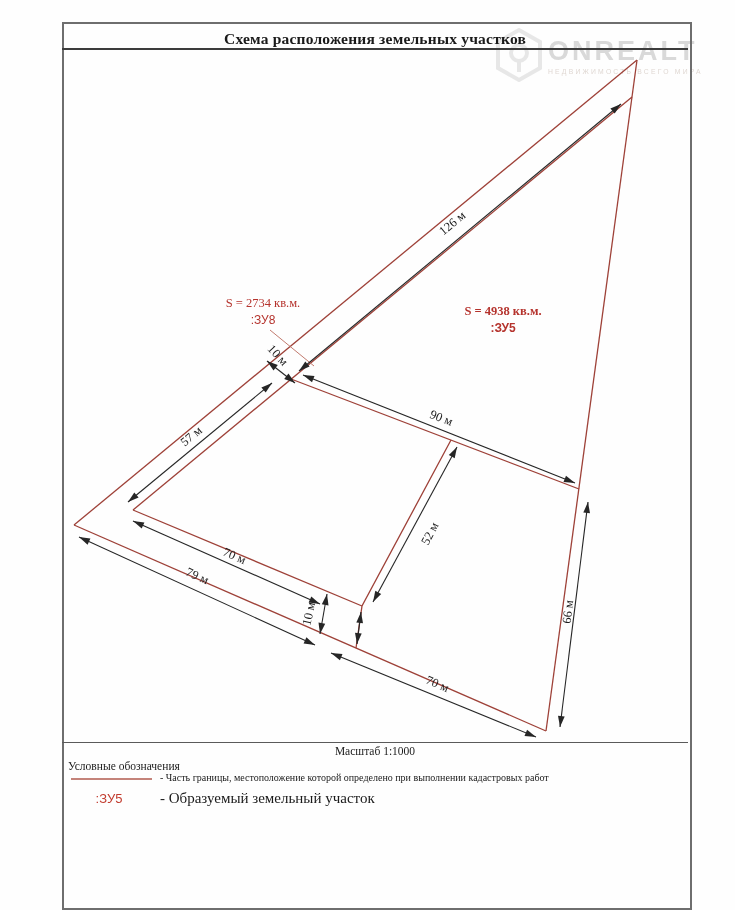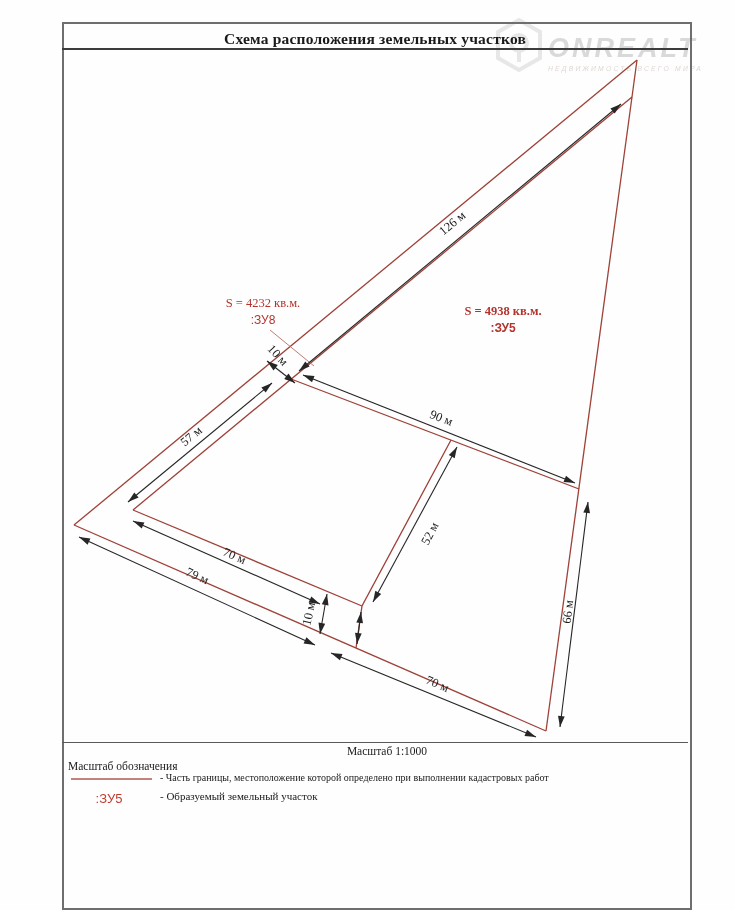--- a/index.html
+++ b/index.html
@@ -1,19 +1,19 @@
 <!DOCTYPE html>
 <html><head>
 <meta charset="utf-8">
 <style>
   html,body{margin:0;padding:0;background:#ffffff;}
   .page{position:relative;width:735px;height:910px;background:#fefefe;overflow:hidden;
         font-family:"Liberation Serif",serif;color:#1a1a1a;}
   
-  .watermark{position:absolute;left:496px;top:18px;display:flex;align-items:flex-end;z-index:1;font-style:italic;}
+  .watermark{position:absolute;left:496px;top:28px;display:flex;align-items:center;z-index:1;}
   .wm-logo{opacity:.55;margin-right:6px;}
   .wm-textcol{display:flex;flex-direction:column;}
   .wm-brand{font-family:"Liberation Sans",sans-serif;font-weight:bold;font-size:27px;
             letter-spacing:3px;color:#d3d3d3;opacity:.85;line-height:30px;}
   .wm-tagline{font-family:"Liberation Sans",sans-serif;font-size:6.8px;letter-spacing:2.2px;
               color:#dcd3cd;opacity:.9;margin-top:2px;white-space:nowrap;}
   
   .frame{position:absolute;left:62px;top:22px;width:626px;height:884px;
          border:2px solid #6e6e6e;z-index:2;}
   .title-bar{position:absolute;left:62px;top:22px;width:626px;height:26px;z-index:3;
@@ -25,28 +25,28 @@
   .parcel{position:absolute;width:104px;text-align:center;color:#b5332d;z-index:5;line-height:16px;}
   .parcel .area{font-size:12.5px;}
   .parcel .pname{font-family:"Liberation Sans",sans-serif;font-size:12px;margin-top:1px;}
   .p-zu8{left:211px;top:295px;}
   .p-zu5{left:451px;top:303px;font-weight:bold;}
   .p-zu6{left:247px;top:465px;}
   .p-zu7{left:421px;top:563px;}
   
   .legend-sep{position:absolute;left:62px;top:742px;width:626px;border-top:1.6px solid #5a5a5a;z-index:3;}
   .scale-note{position:absolute;left:62px;top:745px;width:626px;text-align:center;
-              font-size:11.5px;z-index:3;margin-left:12px;}
+              font-size:11.5px;z-index:3;}
   .legend-heading{position:absolute;left:68px;top:760px;font-size:11.5px;z-index:3;}
   .legend-line-symbol{position:absolute;left:71px;top:778px;width:81px;height:0;
               border-top:2px solid #c4837a;z-index:3;}
   .legend-item-1-text{position:absolute;left:160px;top:772px;font-size:10px;z-index:3;}
   .legend-zu5-symbol{position:absolute;left:92px;top:791px;width:34px;text-align:center;
               font-family:"Liberation Sans",sans-serif;font-size:13px;color:#c23b2e;z-index:3;}
-  .legend-item-2-text{position:absolute;left:160px;top:790px;font-size:11px;z-index:3;}
+  .legend-item-2-text{position:absolute;left:160px;top:790px;font-size:15px;z-index:3;}
 </style>
 </head>
 <body>
 
 <div class="page">
 
   <div class="watermark">
     <svg class="wm-logo" width="46" height="54" viewBox="0 0 46 54">
       <polygon points="23,2 44,14 44,40 23,52 2,40 2,14" fill="none" stroke="#d6d6d6" stroke-width="4"></polygon>
       <circle cx="23" cy="25" r="8" fill="none" stroke="#d6d6d6" stroke-width="4"></circle>
@@ -111,29 +111,29 @@
       <line x1="327" y1="594" x2="320" y2="634" stroke="#262626" stroke-width="1.1"></line>
       <polygon points="327.0,594.0 321.8,604.2 328.5,605.4" fill="#262626"></polygon>
       <polygon points="320.0,634.0 325.2,623.8 318.5,622.6" fill="#262626"></polygon>
       <text transform="translate(310 614) rotate(-78)" text-anchor="middle" dominant-baseline="middle" font-family="&quot;Liberation Serif&quot;, serif" font-size="12.5" fill="#1b1b1b">10 м</text>
       <line x1="361" y1="612" x2="357" y2="644" stroke="#262626" stroke-width="1.1"></line>
       <polygon points="361.0,612.0 356.3,622.5 363.0,623.3" fill="#262626"></polygon>
       <polygon points="357.0,644.0 361.7,633.5 355.0,632.7" fill="#262626"></polygon>
     </svg>
 
   <div class="parcel p-zu8">
-    <div class="area">S = 4232 кв.м.</div>
+    <div class="area">S = 2734 кв.м.</div>
     <div class="pname">:ЗУ8</div>
   </div>
   <div class="parcel p-zu5">
     <div class="area">S = 4938 кв.м.</div>
     <div class="pname">:ЗУ5</div>
   </div>
 
   <div class="legend-sep"></div>
   <div class="scale-note">Масштаб 1:1000</div>
-  <div class="legend-heading">Масштаб обозначения</div>
+  <div class="legend-heading">Условные обозначения</div>
   <div class="legend-line-symbol"></div>
   <div class="legend-item-1-text">- Часть границы, местоположение которой определено при выполнении кадастровых работ</div>
   <div class="legend-zu5-symbol">:ЗУ5</div>
   <div class="legend-item-2-text">- Образуемый земельный участок</div>
 
 </div>
 
 </body></html>

